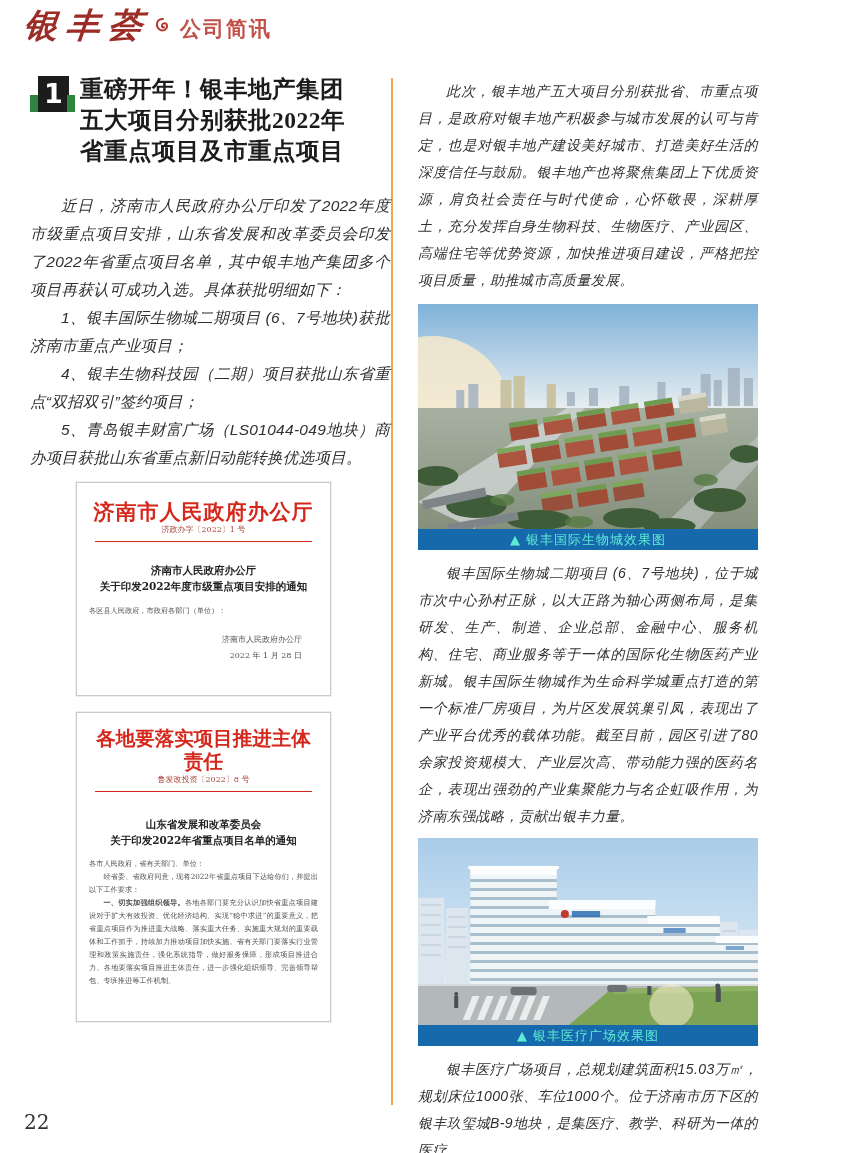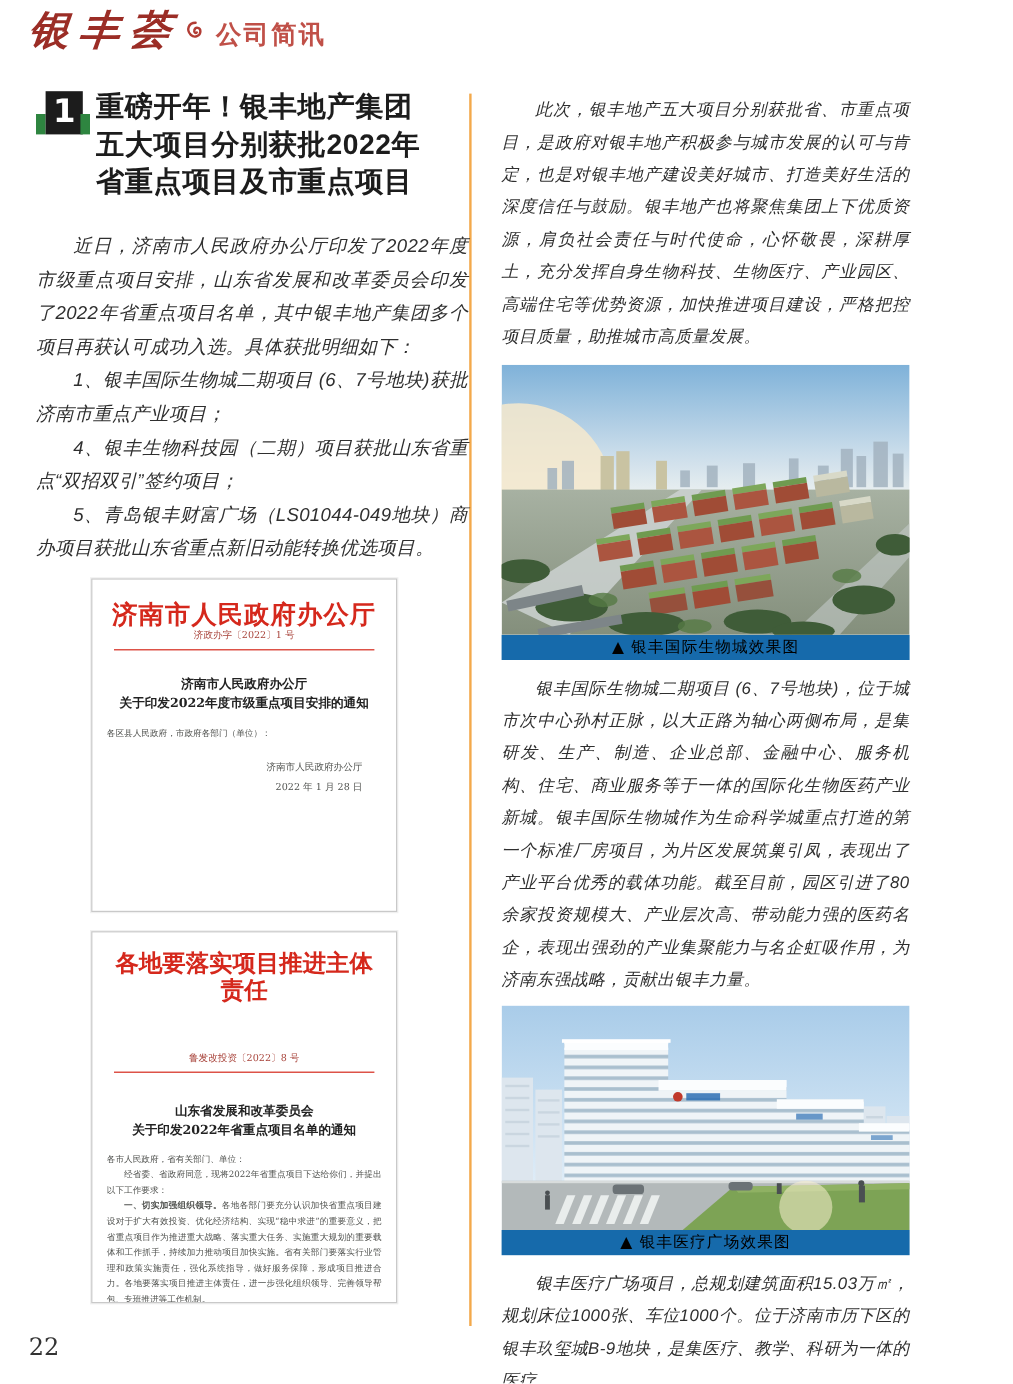--- a/index.html
+++ b/index.html
@@ -27,49 +27,49 @@
     color:#ffffff;font-weight:bold;font-size:27px;line-height:36px;text-align:center;
     font-family:"DejaVu Sans",sans-serif;
   }
   .badge .bar{position:absolute;bottom:2px;width:8px;height:17px;background:#2e8540;}
   .badge .bar.l{left:0;}
   .badge .bar.r{right:1px;}
   .art-title{
     margin:0 0 0 4px;font-size:23.5px;font-weight:bold;color:#1c1c1c;
     line-height:31px;letter-spacing:0.5px;
   }
-  .art-title span{display:block;}
+  .art-title span{display:block;font-family:Liberation Serif, serif;}
   
   .para{
     margin:0;font-size:15.5px;line-height:28px;text-align:justify;
     text-indent:2em;color:#2f2f2f;letter-spacing:0.3px;font-style:italic;
   }
   .col-left .intro{margin-top:25px;}
   .col-right .para{font-size:14px;line-height:27px;letter-spacing:0.4px;}
   
   .figure{margin-top:10px;width:340px;}
   .photo{display:block;width:340px;}
   .caption{
-    height:21px;line-height:21px;background:#166aab;color:#000000;
+    height:21px;line-height:21px;background:#166aab;color:#5eead4;
     text-align:center;font-size:13px;font-family:"DejaVu Serif",serif;letter-spacing:1px;
   }
   
   .doc{
     box-sizing:border-box;background:#ffffff;border:1px solid #c9c9c9;
     box-shadow:0 0 0 1px #f0f0f0;margin-left:46px;width:255px;overflow:hidden;
     font-family:"DejaVu Serif",serif;padding:12px 12px 8px 12px;
   }
-  .doc1{margin-top:10px;height:278px;}
+  .doc1{margin-top:10px;height:214px;}
   .doc2{margin-top:16px;height:310px;}
   .doc .agency{color:#d5281c;font-weight:bold;text-align:center;line-height:1.2;}
   .doc1 .agency{font-size:21px;margin-top:4px;letter-spacing:1px;}
   .doc2 .agency{font-size:19.5px;margin-top:2px;}
   .doc .doc-no{text-align:center;font-size:8px;color:#a8433a;}
   .doc1 .doc-no{}
-  .doc2 .doc-no{margin-top:38px;}
+  .doc2 .doc-no{}
   .doc .redline{border:none;border-top:1.6px solid #d5281c;margin:6px 6px 0 6px;}
   .doc .doc-title{
     text-align:center;font-weight:bold;color:#222;font-size:10.5px;line-height:1.55;
   }
   .doc1 .doc-title{margin-top:20px;}
   .doc2 .doc-title{margin-top:24px;}
   .doc .doc-body{font-size:7.2px;line-height:1.8;color:#50524f;margin-top:10px;text-align:justify;}
   .doc .doc-body p{margin:0;}
   .doc .doc-body .ind{text-indent:2em;}
   .doc .sig{margin-top:14px;margin-right:6px;text-align:right;font-size:8px;color:#50524f;line-height:2;}

